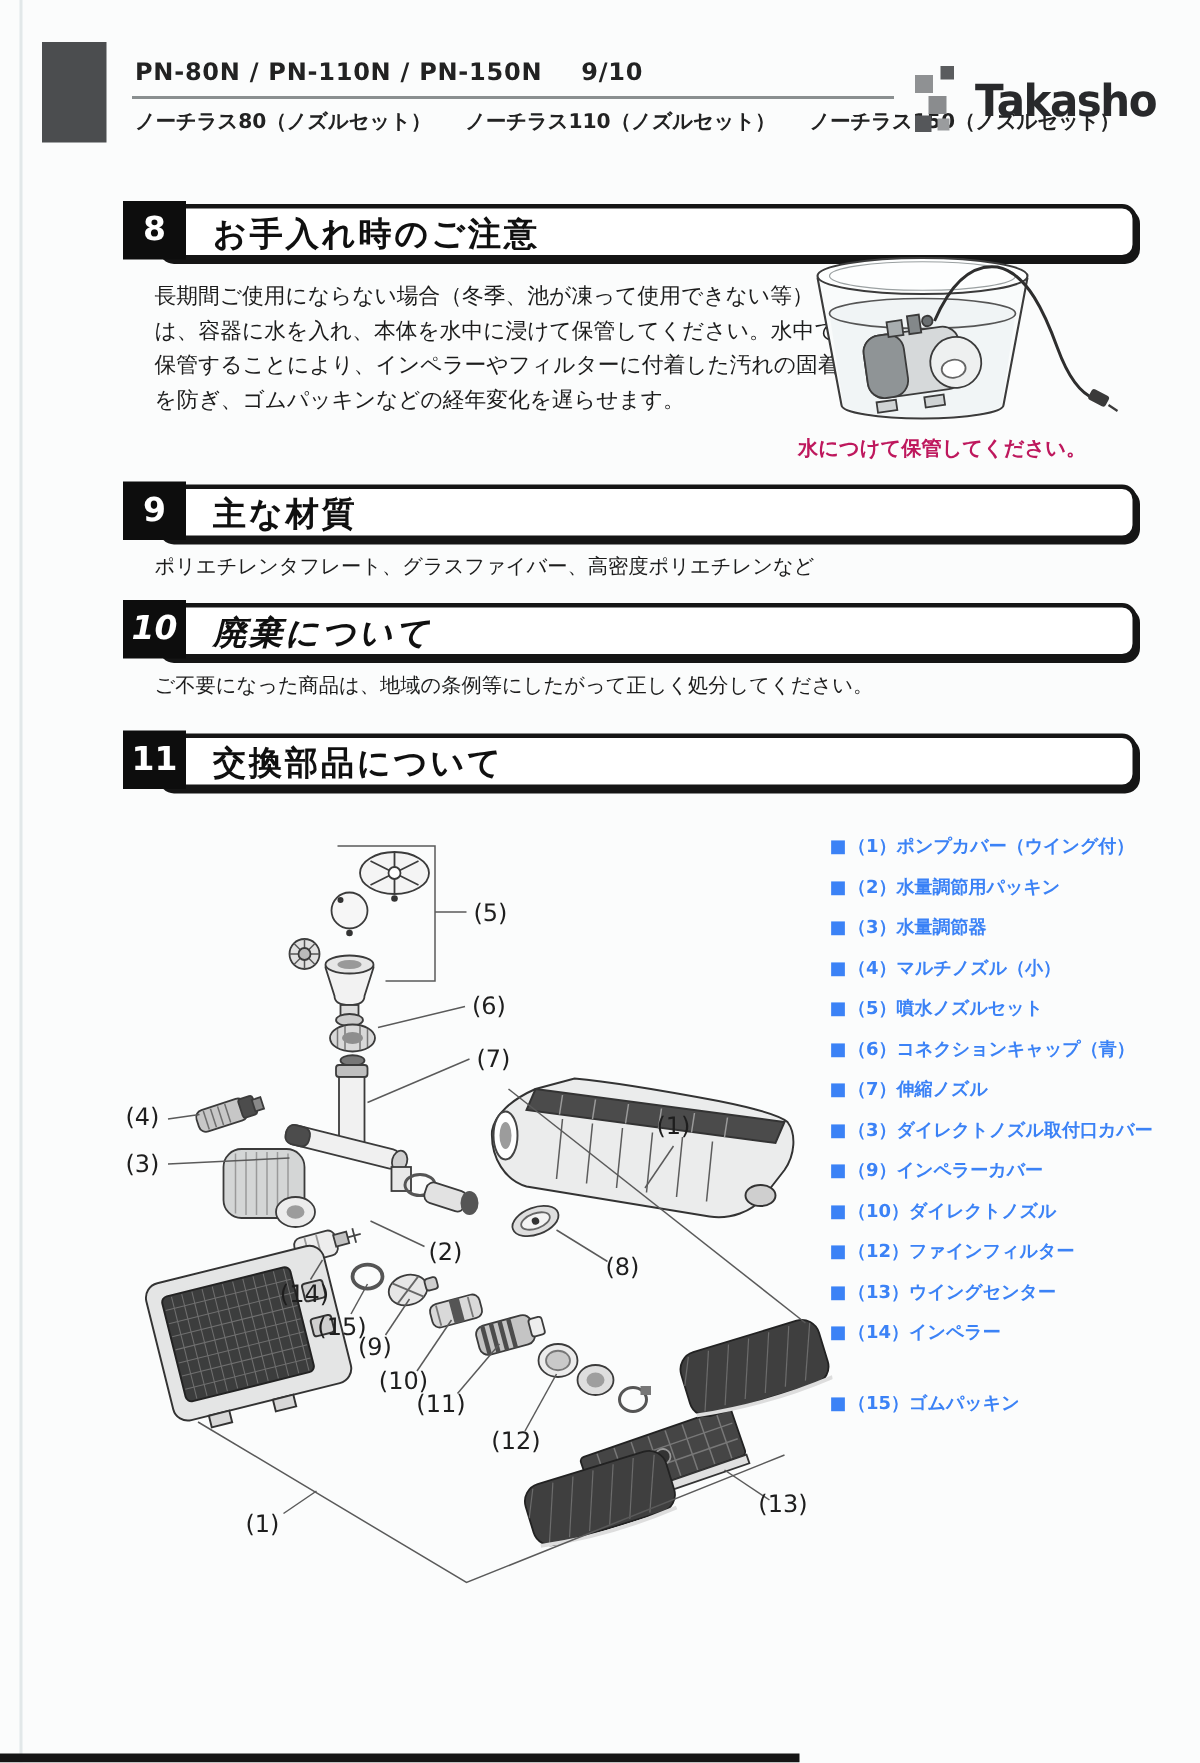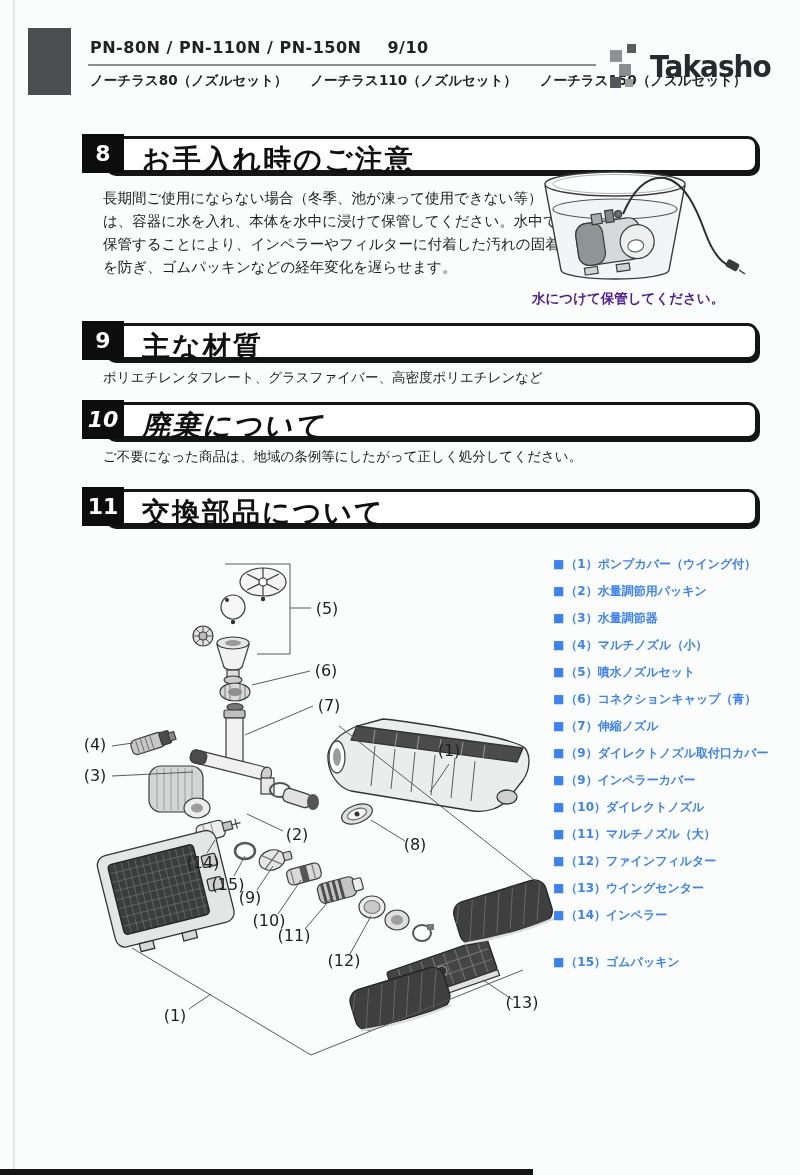--- a/index.html
+++ b/index.html
@@ -23,32 +23,32 @@
   .logo{position:absolute;left:610px;top:44px;display:flex;align-items:center;justify-content:space-between;}
   .logo-text{font-size:28px;font-weight:900;color:#28292b;letter-spacing:-1px;margin-left:8px;
     transform:scaleY(1.05);}
 
   
   .sec{position:absolute;left:82px;width:676px;height:40px;}
   .sec .bar{position:absolute;left:22px;right:0;top:2px;height:31px;background:#fff;
     border:3px solid #151515;border-radius:10px;box-shadow:2px 3px 0 #151515;}
   .sec .num{position:absolute;left:0;top:0;width:42px;height:39px;background:#0d0d0d;color:#fff;
     font-size:22px;font-weight:700;display:flex;align-items:center;justify-content:center;z-index:2;}
-  .sec .title{position:absolute;left:60px;top:7px;font-size:28px;font-weight:800;color:#101010;
+  .sec .title{position:absolute;left:60px;top:7px;font-size:22px;font-weight:800;color:#101010;
     letter-spacing:2px;z-index:3;white-space:nowrap;}
   .sec8{top:134px;} .sec9{top:321px;} .sec10{top:400px;font-style:italic;} .sec11{top:487px;}
 
   
   .body8{position:absolute;left:103px;top:187px;font-size:14.5px;line-height:23px;
     font-weight:500;color:#1c1c1c;}
   .body8 div{white-space:nowrap;}
   .body-line{position:absolute;font-size:13.5px;font-weight:500;color:#1c1c1c;white-space:nowrap;}
   .body9{left:103px;top:369px;} .body10{left:103px;top:448px;}
   .bucket-caption{position:absolute;left:532px;top:290px;font-size:13.5px;font-weight:600;
-    color:#4c1d95;white-space:nowrap;}
+    color:#be185d;white-space:nowrap;}
   .bucket-svg{position:absolute;left:525px;top:168px;}
 
   
   .plist{position:absolute;left:553px;top:556px;width:242px;list-style:none;margin:0;padding:0;
     font-size:12px;font-weight:600;color:#3b82f6;}
   .plist li{height:27px;white-space:nowrap;}
   .plist li.multi{height:47px;}
   .plist .blt{margin-right:1px;}
   .plist .note{font-weight:600;}
 
@@ -420,23 +420,22 @@
 </svg>
 
 <ul class="plist">
   <li><span class="blt">■</span><span>（1）ポンプカバー（ウイング付）</span></li>
   <li><span class="blt">■</span><span>（2）水量調節用パッキン</span></li>
   <li><span class="blt">■</span><span>（3）水量調節器</span></li>
   <li><span class="blt">■</span><span>（4）マルチノズル（小）</span></li>
   <li><span class="blt">■</span><span>（5）噴水ノズルセット</span></li>
   <li><span class="blt">■</span><span>（6）コネクションキャップ（青）</span></li>
   <li><span class="blt">■</span><span>（7）伸縮ノズル</span></li>
-  <li><span class="blt">■</span><span>（9）ダイレクトノズル取付口カバー</span></li>
+  <li><span class="blt">■</span><span>（3）ダイレクトノズル取付口カバー</span></li>
   <li><span class="blt">■</span><span>（9）インペラーカバー</span></li>
   <li><span class="blt">■</span><span>（10）ダイレクトノズル</span></li>
-  <li><span class="blt">■</span><span>（11）マルチノズル（大）</span></li>
   <li><span class="blt">■</span><span>（12）ファインフィルター</span></li>
   <li><span class="blt">■</span><span>（13）ウイングセンター</span></li>
   <li class="multi">
     <div class="row"><span class="blt">■</span><span>（14）インペラー</span></div>
   </li>
   <li><span class="blt">■</span><span>（15）ゴムパッキン</span></li>
 </ul>
 
 </body></html>

